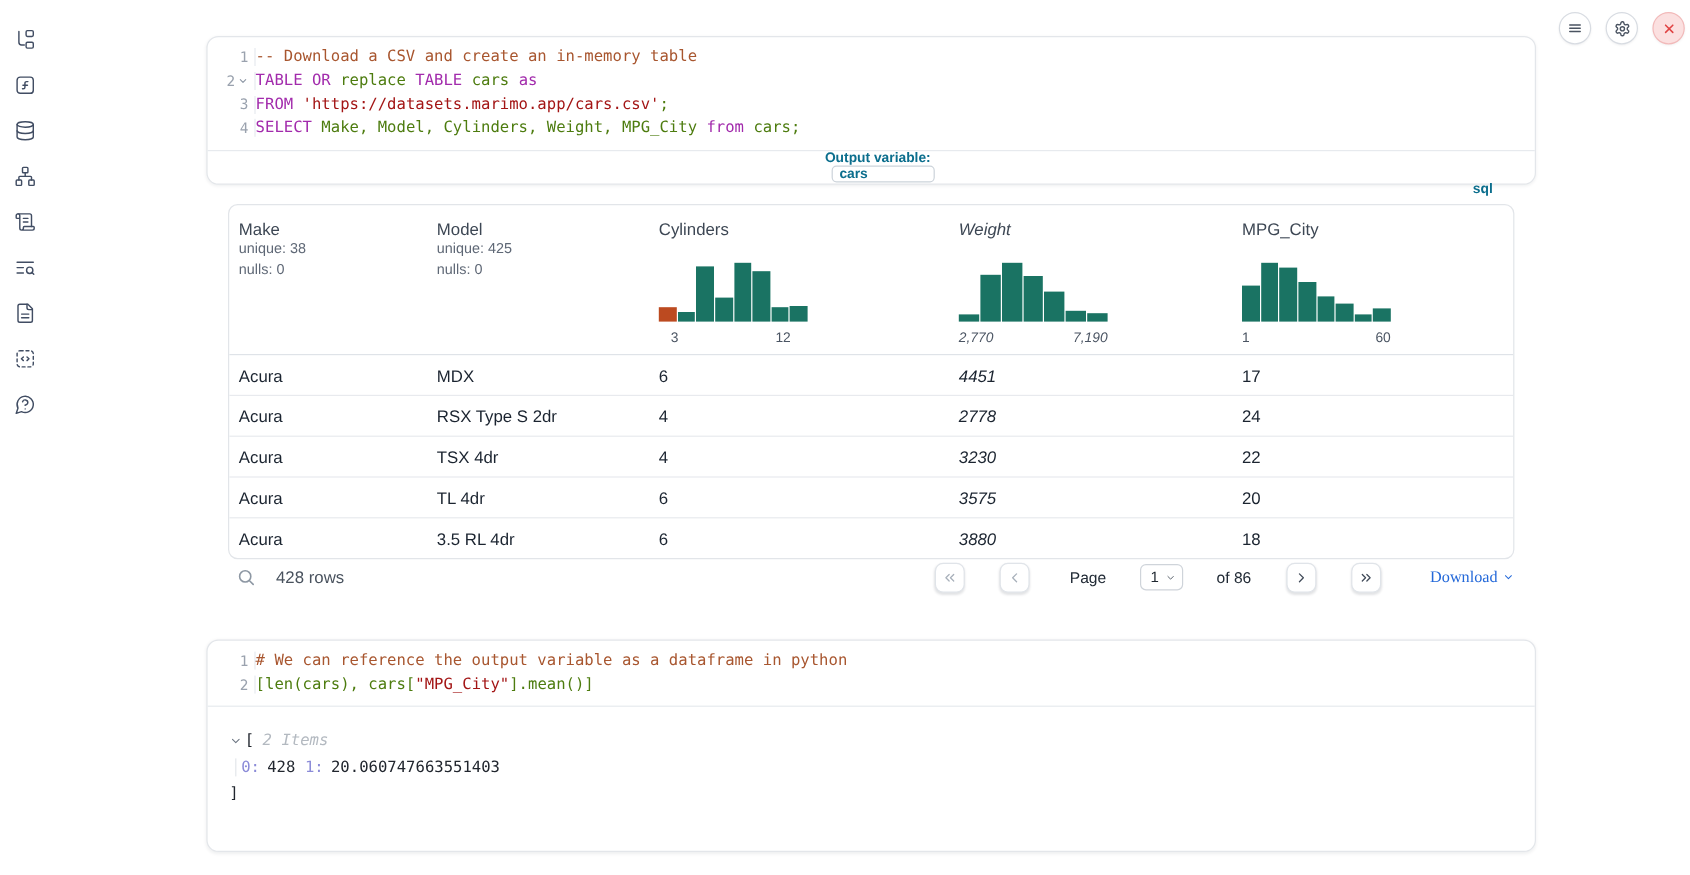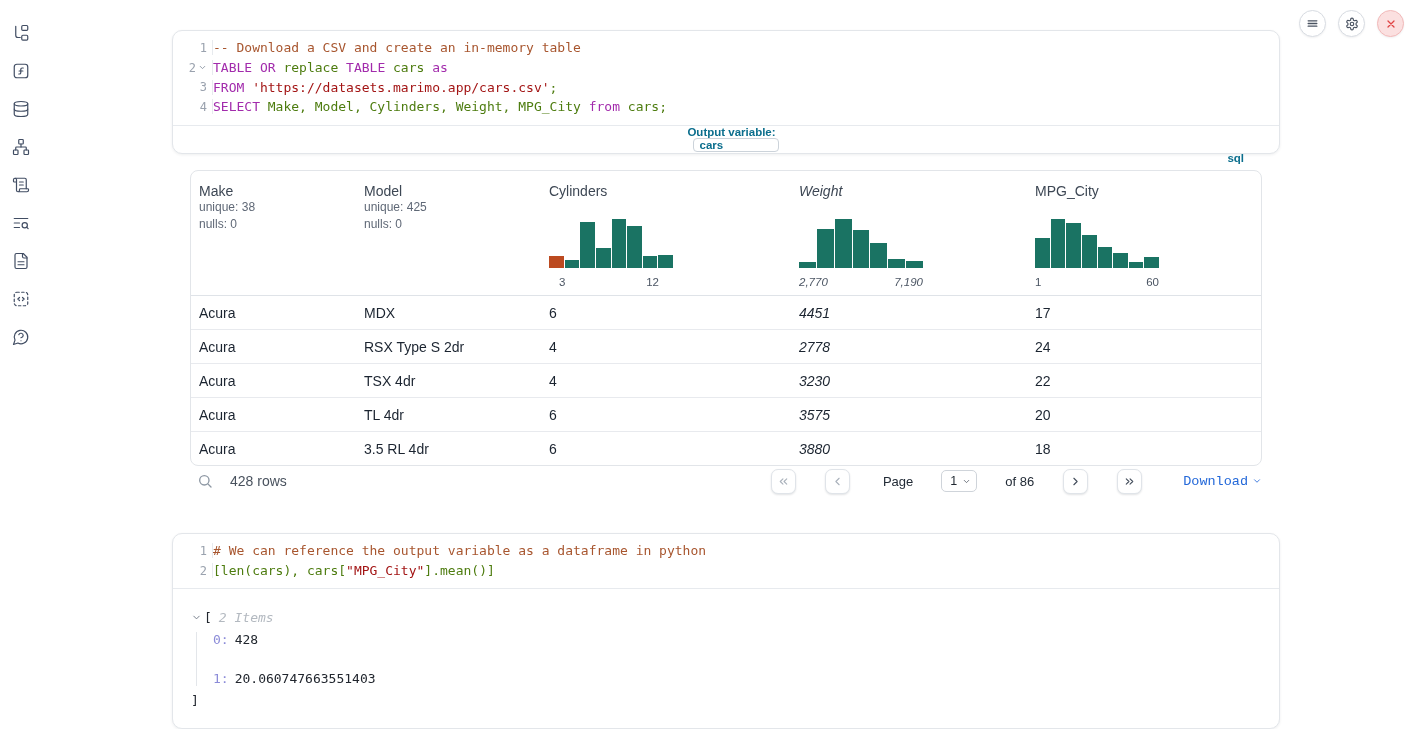--- a/index.html
+++ b/index.html
@@ -70,32 +70,32 @@
     cursor:pointer;padding:0;margin-left:8px;}
   .pg-btn svg{stroke:#434d5b;fill:none;stroke-width:2;stroke-linecap:round;stroke-linejoin:round;}
   .pg-btn.disabled svg{stroke:#a9b1bb;}
   .pg-label{margin-left:12px;font-size:13px;color:#222b36;}
   .pg-select{margin-left:7px;width:36px;height:22px;border:1px solid #cfd4da;border-radius:5px;
     display:flex;align-items:center;justify-content:space-between;padding:0 5px 0 8px;
     font-size:12.5px;color:#1f2730;cursor:pointer;box-sizing:border-box;}
   .pg-select svg{stroke:#49525e;fill:none;stroke-width:2;stroke-linecap:round;stroke-linejoin:round;}
   .pg-of{margin-left:7px;font-size:13px;color:#222b36;}
   .download{margin-left:20px;display:flex;align-items:center;gap:4px;font-size:13.5px;
-    color:#2368d9;cursor:pointer;background:none;border:none;padding:0;font-family:Liberation Mono, monospace;}
+    color:#2368d9;cursor:pointer;background:none;border:none;padding:0;font-family:Liberation Serif, serif;}
   .download svg{stroke:#2368d9;fill:none;stroke-width:2;stroke-linecap:round;stroke-linejoin:round;}
   
   .py-output{border-top:1px solid #e7eaee;padding:21px 0 20px 18px;
     font-family:"DejaVu Sans Mono",monospace;font-size:13px;color:#21262e;}
   .tree-head{display:flex;align-items:center;}
   .tree-head svg{stroke:#6d7683;fill:none;stroke-width:2;stroke-linecap:round;stroke-linejoin:round;
     margin-right:2px;cursor:pointer;}
   .bracket{color:#21262e;}
   .items-label{font-style:italic;color:#b3b9c0;margin-left:7px;}
-  .tree-entries{margin:7px 0 0 5px;border-left:1px solid #e3e6ea;padding-left:16px;
-    display:flex;flex-direction:column;gap:24px;}
+  .tree-entries{margin:7px 0 0 5px;border-left:1px solid #e3e6ea;padding-left:4px;
+    display:flex;flex-direction:row;gap:8px;}
   .entry{line-height:15px;}
   .entry .key{color:#8b8bd8;}
   .entry .val{color:#21262e;margin-left:6px;}
   .tree-close{margin-top:7px;}
 </style>
 </head>
 <body>
 
 <div class="topbar">
   <button class="circle-btn">

